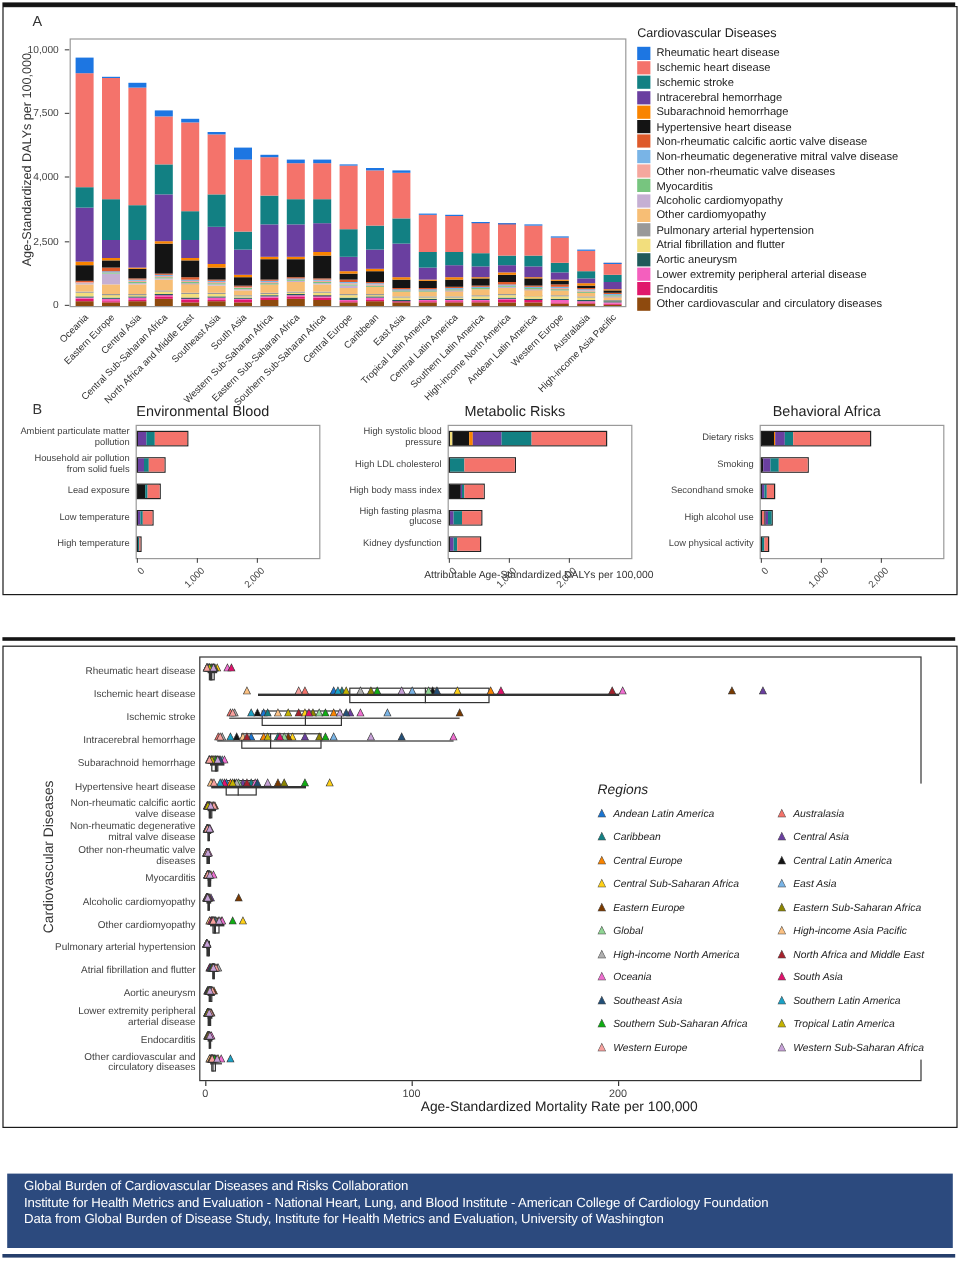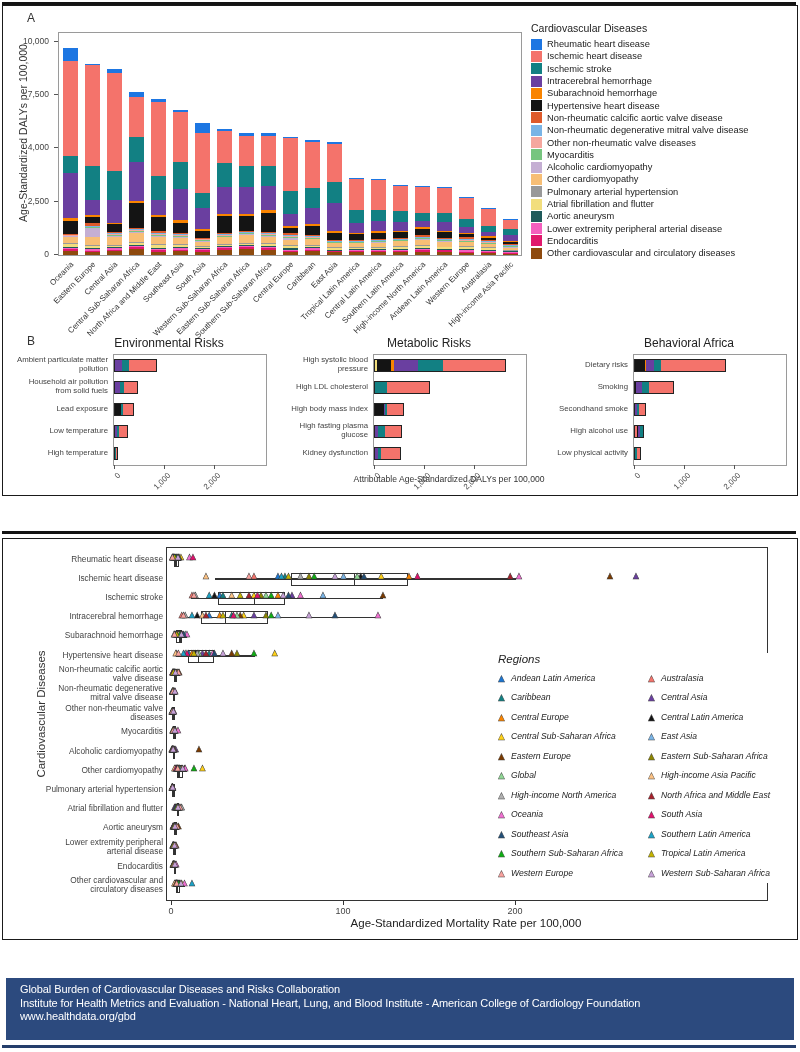--- a/index.html
+++ b/index.html
@@ -555,21 +555,21 @@
             <div class="legA-label">Other cardiovascular and circulatory diseases</div>
           </div>
         </div>
     </div>
 
     <div class="panel-label" style="left:24px;top:328px;">B</div>
 
     <div id="panel-b" class="abs" style="left:0;top:330px;width:794px;height:158px;">
       <div class="rb-xlabel" style="left:326px;top:138px;width:240px;">Attributable Age-Standardized DALYs per 100,000</div>
     <div class="abs" style="left: 10px; top: 0px; width: 254px; height: 158px;">
-          <div class="rb-title" style="left: 60px; top: 0px; width: 192px;">Environmental Risks</div>
+          <div class="rb-title" style="left: 60px; top: 0px; width: 192px;">Environmental Blood</div>
           <div class="plotarea" style="left: 100px; top: 18px; width: 152px; height: 110px;"></div>
           <div class="rb-rowlabel" style="left: 0px; top: 18px; width: 95px; height: 22px;">Ambient particulate matter pollution</div>
           <div class="rb-bar" style="left: 101px; top: 22.5px; width: 43px;">
             <div style="width: 6.5px; height: 100%; background: rgb(106, 63, 160); flex: 0 0 auto;"></div>
             <div style="width: 7.5px; height: 100%; background: rgb(18, 128, 131); flex: 0 0 auto;"></div>
             <div style="width: 27px; height: 100%; background: rgb(244, 115, 107); flex: 0 0 auto;"></div>
           </div>
           <div class="rb-rowlabel" style="left: 0px; top: 40px; width: 95px; height: 22px;">Household air pollution from solid fuels</div>
           <div class="rb-bar" style="left: 101px; top: 44.5px; width: 23.5px;">
             <div style="width: 4.5px; height: 100%; background: rgb(106, 63, 160); flex: 0 0 auto;"></div>
@@ -1273,17 +1273,17 @@
             <div class="f5-leg-label">Western Sub-Saharan Africa</div>
           </div>
         </div>
     </div>
   </div>
 
 
   <div id="footer">
     <div class="footer-line">Global Burden of Cardiovascular Diseases and Risks Collaboration</div>
     <div class="footer-line">Institute for Health Metrics and Evaluation - National Heart, Lung, and Blood Institute - American College of Cardiology Foundation</div>
-    <div class="footer-line">www.healthdata.org/gbd</div>
+    <div class="footer-line">Data from Global Burden of Disease Study, Institute for Health Metrics and Evaluation, University of Washington</div>
   </div>
 
   <div class="rule" style="left:2px;top:1045px;width:794px;height:3px;background:#253E6B;"></div>
 </div>
 
 </body></html>

